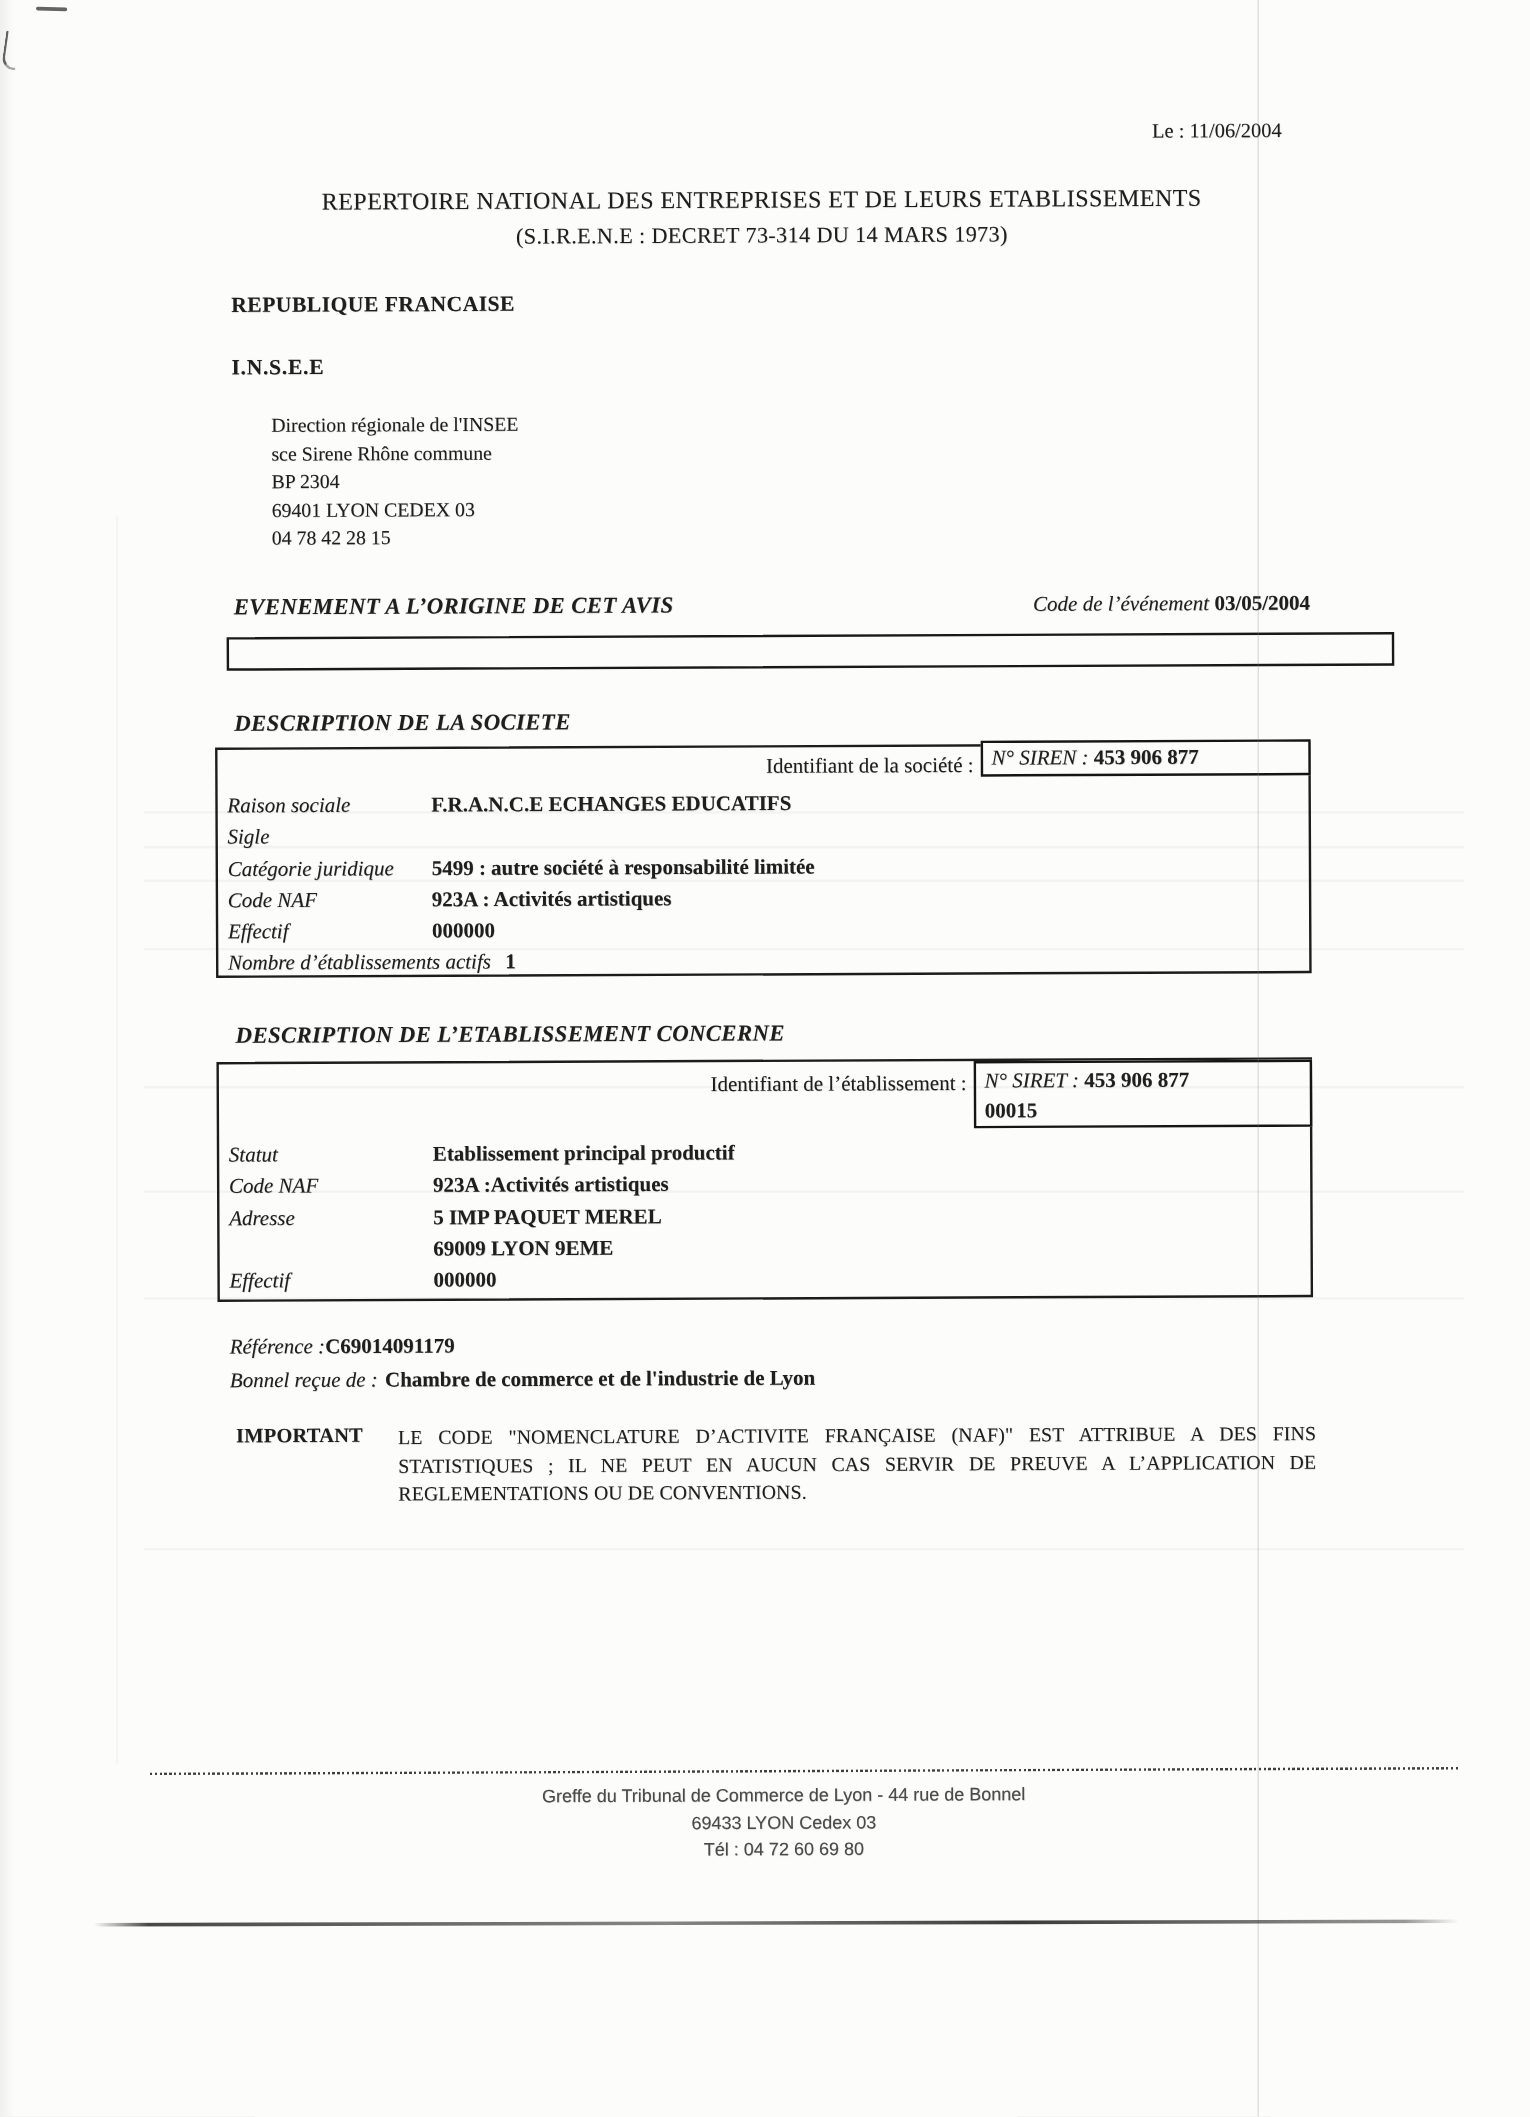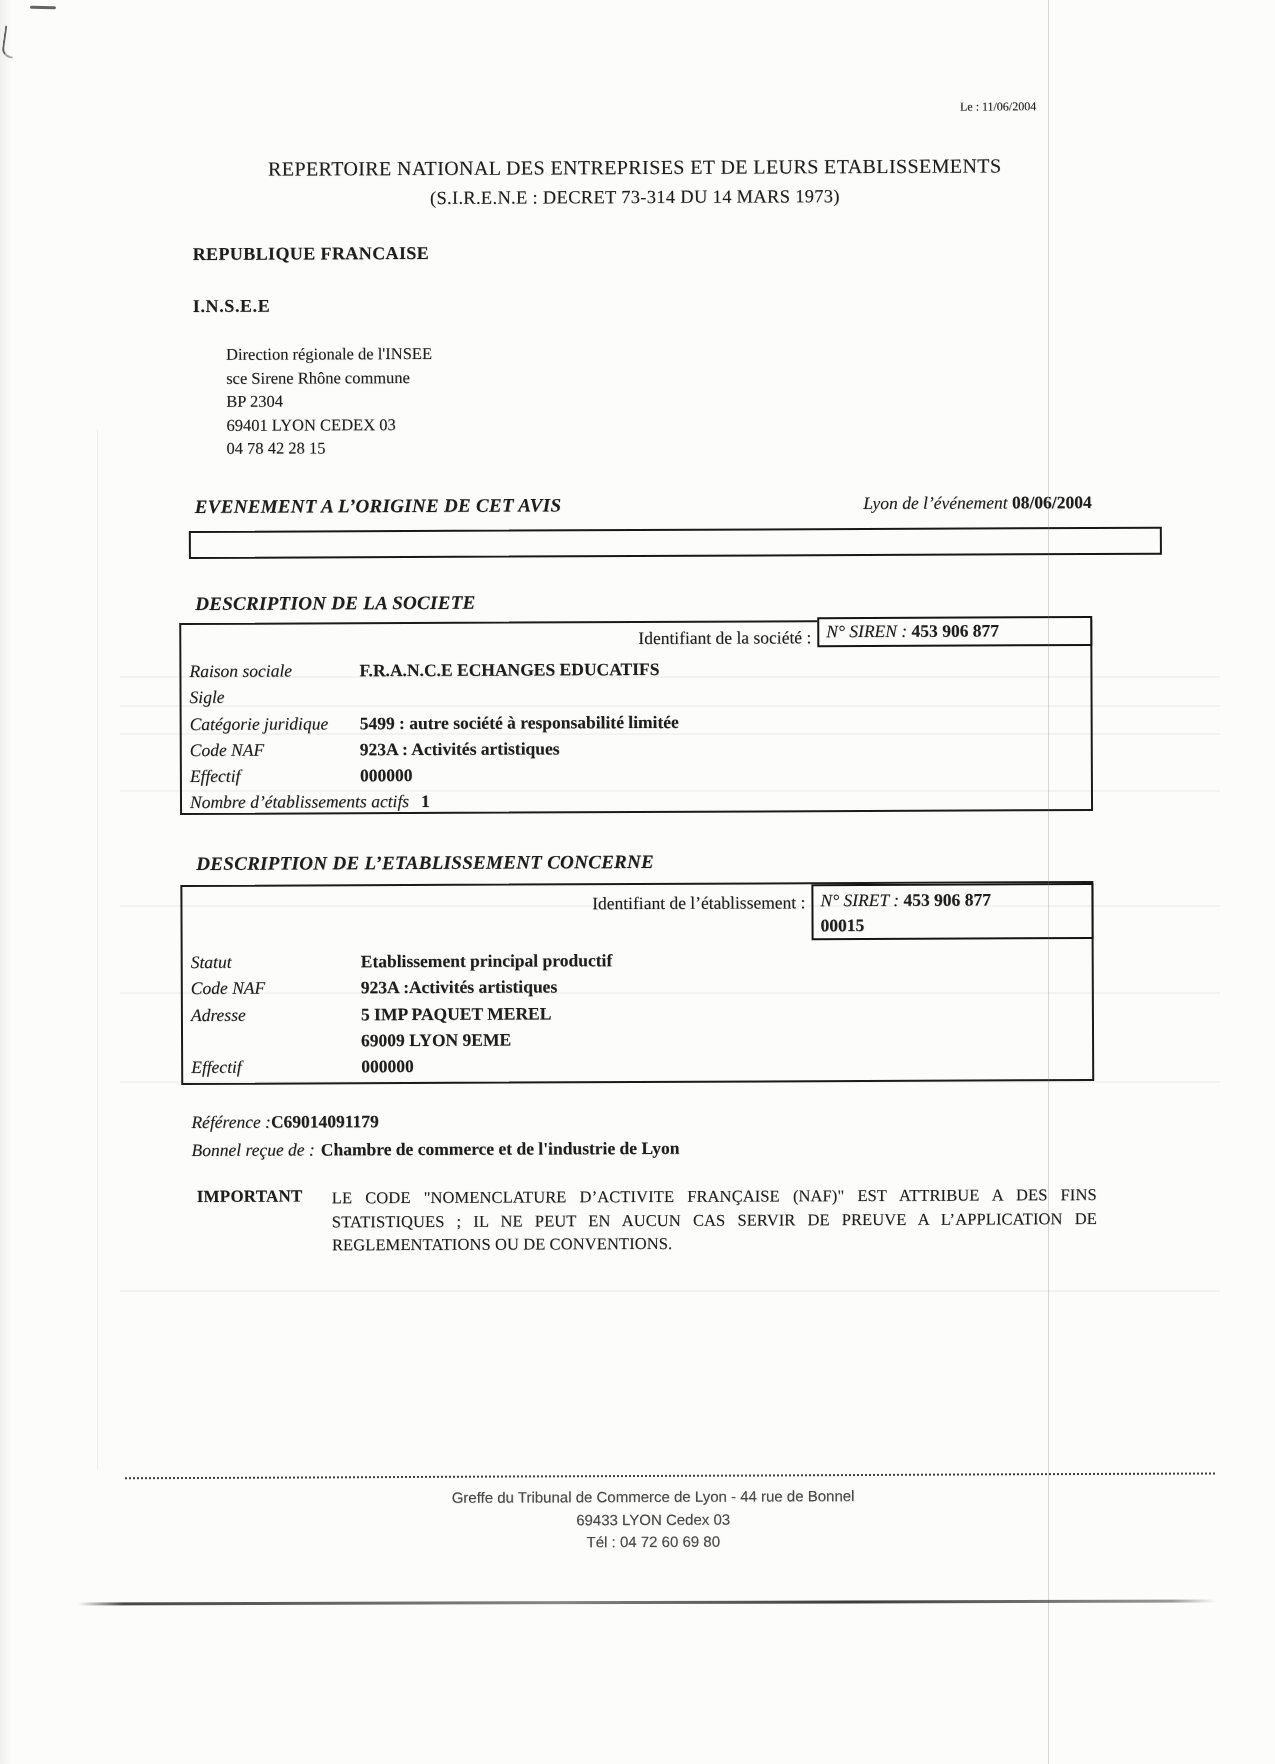--- a/index.html
+++ b/index.html
@@ -5,21 +5,21 @@
   html,body { margin:0; padding:0; background:#e9e9e7; }
   .page {
     position:relative; width:1275px; height:1764px; margin:0 auto;
     background:#fcfcfa; overflow:hidden;
     font-family:"Liberation Serif","DejaVu Serif",serif; color:#1e1e1e;
   }
   .doc { position:absolute; inset:0; transform:rotate(-0.25deg); transform-origin:640px 800px; }
   .abs { position:absolute; }
   .ink { text-shadow:0.3px 0.3px 0.7px rgba(20,20,20,0.35); }
 
-  .print-date { left:963px; top:101px; font-size:12px;text-align:right; }
+  .print-date { left:963px; top:101px; font-size:17px;text-align:right; }
   .title1 { left:0; top:156px; width:1275px; text-align:center; font-size:20px; letter-spacing:0.4px; }
   .title2 { left:0; top:187px; width:1275px; text-align:center; font-size:18.5px; letter-spacing:0.3px; }
   .republic { left:195px; top:242px; font-size:18px; font-weight:bold; letter-spacing:0.4px; }
   .insee    { left:195px; top:294px; font-size:18px; font-weight:bold; letter-spacing:0.6px; }
   .sender   { left:195px; top:341px; font-size:16.5px; line-height:23.5px;margin-left:33px; }
 
   .section-heading { font-size:19px; font-weight:bold; font-style:italic; letter-spacing:0.3px; }
   .event-heading { left:196px; top:494px; }
   .event-date { left:760px; top:494px; width:333px; text-align:right; font-size:17.5px; }
   .event-date .lbl { font-style:italic; }
@@ -94,21 +94,21 @@
     <div class="abs sender">
       <div>Direction régionale de l'INSEE</div>
       <div>sce Sirene Rhône commune</div>
       <div>BP 2304</div>
       <div>69401 LYON CEDEX 03</div>
       <div>04 78 42 28 15</div>
     </div>
 
     <div class="abs section-heading event-heading">EVENEMENT A L’ORIGINE DE CET AVIS</div>
     <div class="abs event-date">
-      <span class="lbl">Lyon de l’événement </span><span class="val">08/06/2004</span>
+      <span class="lbl">Code de l’événement </span><span class="val">03/05/2004</span>
     </div>
     <div class="abs event-box"></div>
 
     <div class="abs section-heading company-heading">DESCRIPTION DE LA SOCIETE</div>
     <div class="abs company-box"></div>
     <div class="abs ident-label-soc">Identifiant de la société :</div>
     <div class="abs siren-box">
       <span class="idnum-lbl">N° SIREN : </span><span class="idnum-val">453 906 877</span>
     </div>
 

